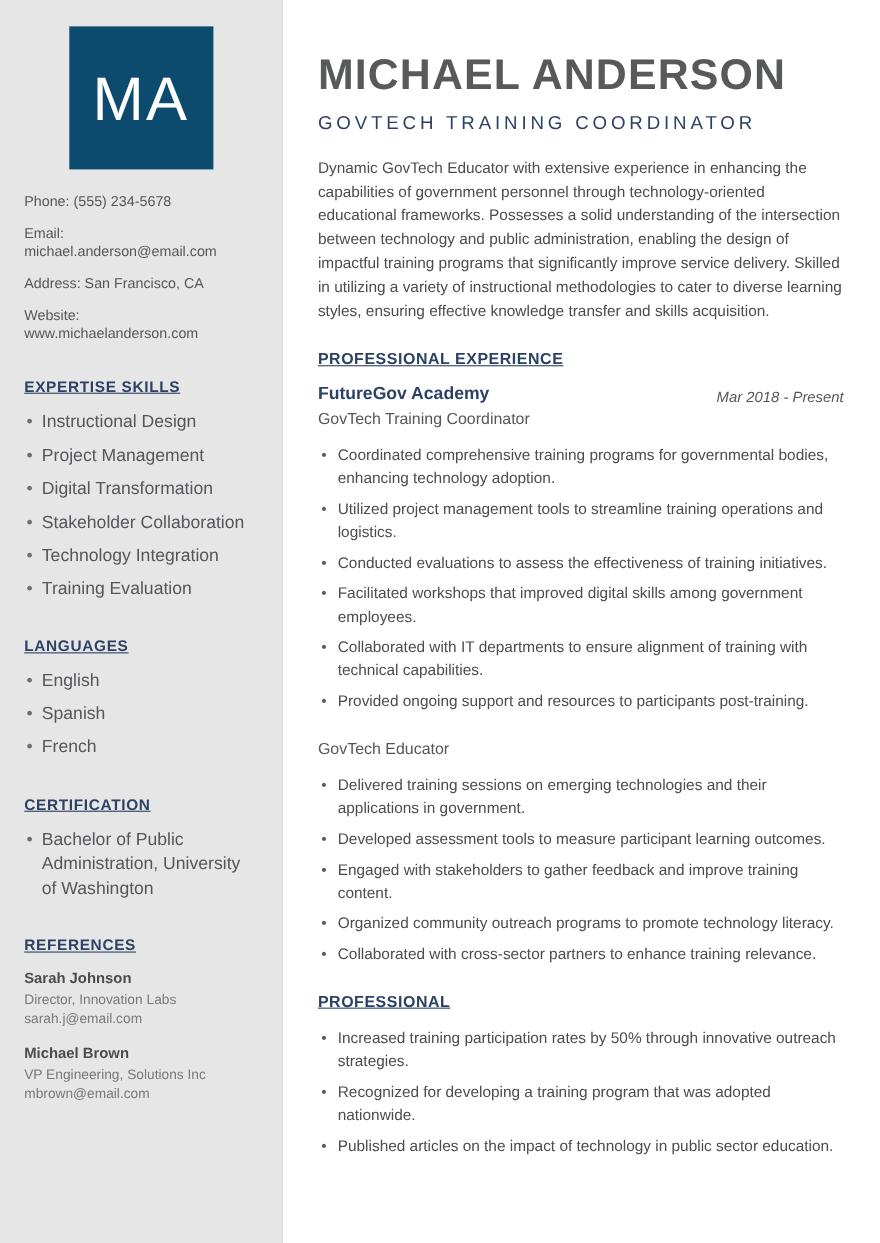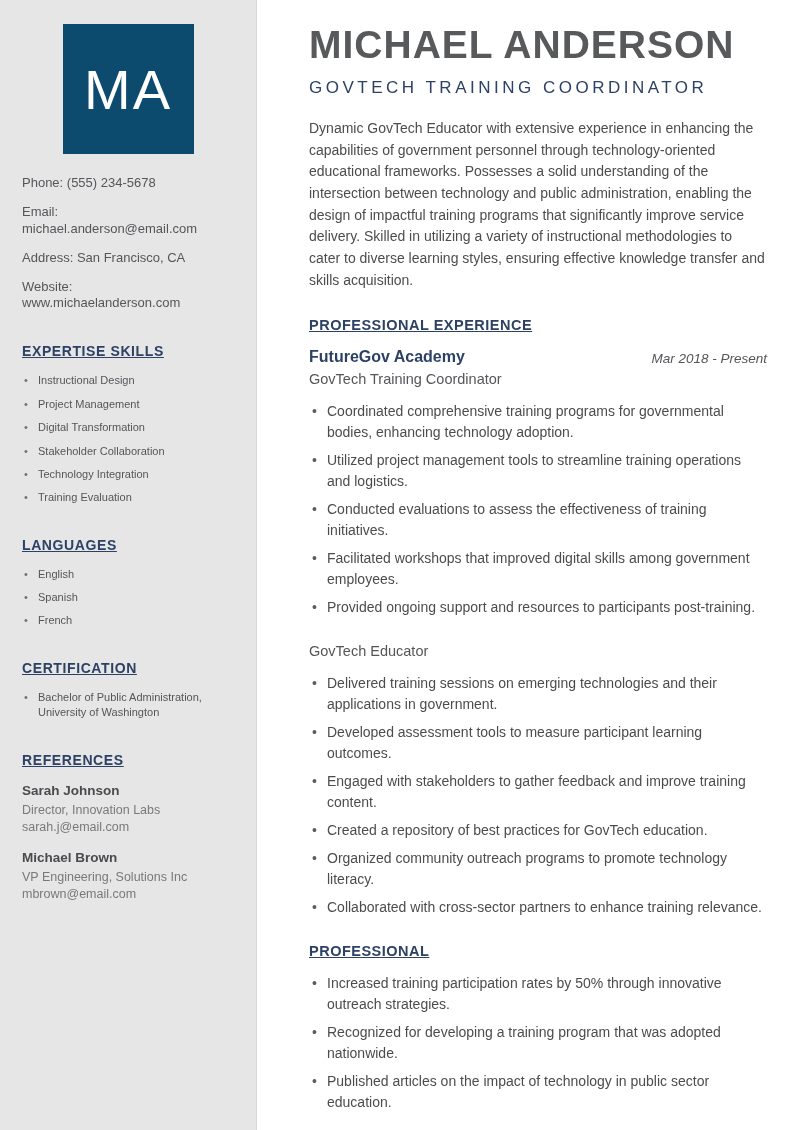--- a/index.html
+++ b/index.html
@@ -44,21 +44,21 @@
     font-size: 14px;
     font-weight: bold;
     color: #2c4164;
     text-decoration: underline;
     letter-spacing: 0.6px;
   }
   ul.side-list { list-style: none; margin-top: 14px; }
   ul.side-list li {
     position: relative;
     padding-left: 16px;
-    font-size: 11px;
+    font-size: 16px;
     color: #55565a;
     line-height: 1.4;
     margin-bottom: 8px;
   }
   ul.side-list li::before {
     content: "\2022";
     position: absolute;
     left: 2px; top: 0;
     color: #6e6f72;
   }
@@ -71,21 +71,22 @@
   }
   .ref-detail {
     font-size: 12.5px;
     color: #78797c;
     line-height: 1.35;
   }
 
   
   .main {
     margin-left: 257px;
-    padding: 25px 33px 0 52px;
+    padding: 25px 33px 0 32px;
+    margin-top: 24px;
   }
   .name {
     font-size: 39px;
     font-weight: bold;
     color: #58595b;
     letter-spacing: 1px;
     line-height: 1.0;
   }
   .headline {
     margin-top: 14px;
@@ -212,31 +213,31 @@
     <div class="job-header">
       <span class="company">FutureGov Academy</span>
       <span class="dates">Mar 2018 - Present</span>
     </div>
     <div class="role">GovTech Training Coordinator</div>
     <ul class="main-list">
       <li>Coordinated comprehensive training programs for governmental bodies, enhancing technology adoption.</li>
       <li>Utilized project management tools to streamline training operations and logistics.</li>
       <li>Conducted evaluations to assess the effectiveness of training initiatives.</li>
       <li>Facilitated workshops that improved digital skills among government employees.</li>
+      <li>Collaborated with IT departments to ensure alignment of training with technical capabilities.</li>
       <li>Provided ongoing support and resources to participants post-training.</li>
     </ul>
   </section>
 
   <section class="job">
     <div class="role">GovTech Educator</div>
     <ul class="main-list">
       <li>Delivered training sessions on emerging technologies and their applications in government.</li>
       <li>Developed assessment tools to measure participant learning outcomes.</li>
       <li>Engaged with stakeholders to gather feedback and improve training content.</li>
-      <li>Created a repository of best practices for GovTech education.</li>
       <li>Organized community outreach programs to promote technology literacy.</li>
       <li>Collaborated with cross-sector partners to enhance training relevance.</li>
     </ul>
   </section>
 
   <section class="achievements-block">
     <h2 class="main-section-title">PROFESSIONAL</h2>
     <ul class="main-list">
       <li>Increased training participation rates by 50% through innovative outreach strategies.</li>
       <li>Recognized for developing a training program that was adopted nationwide.</li>

